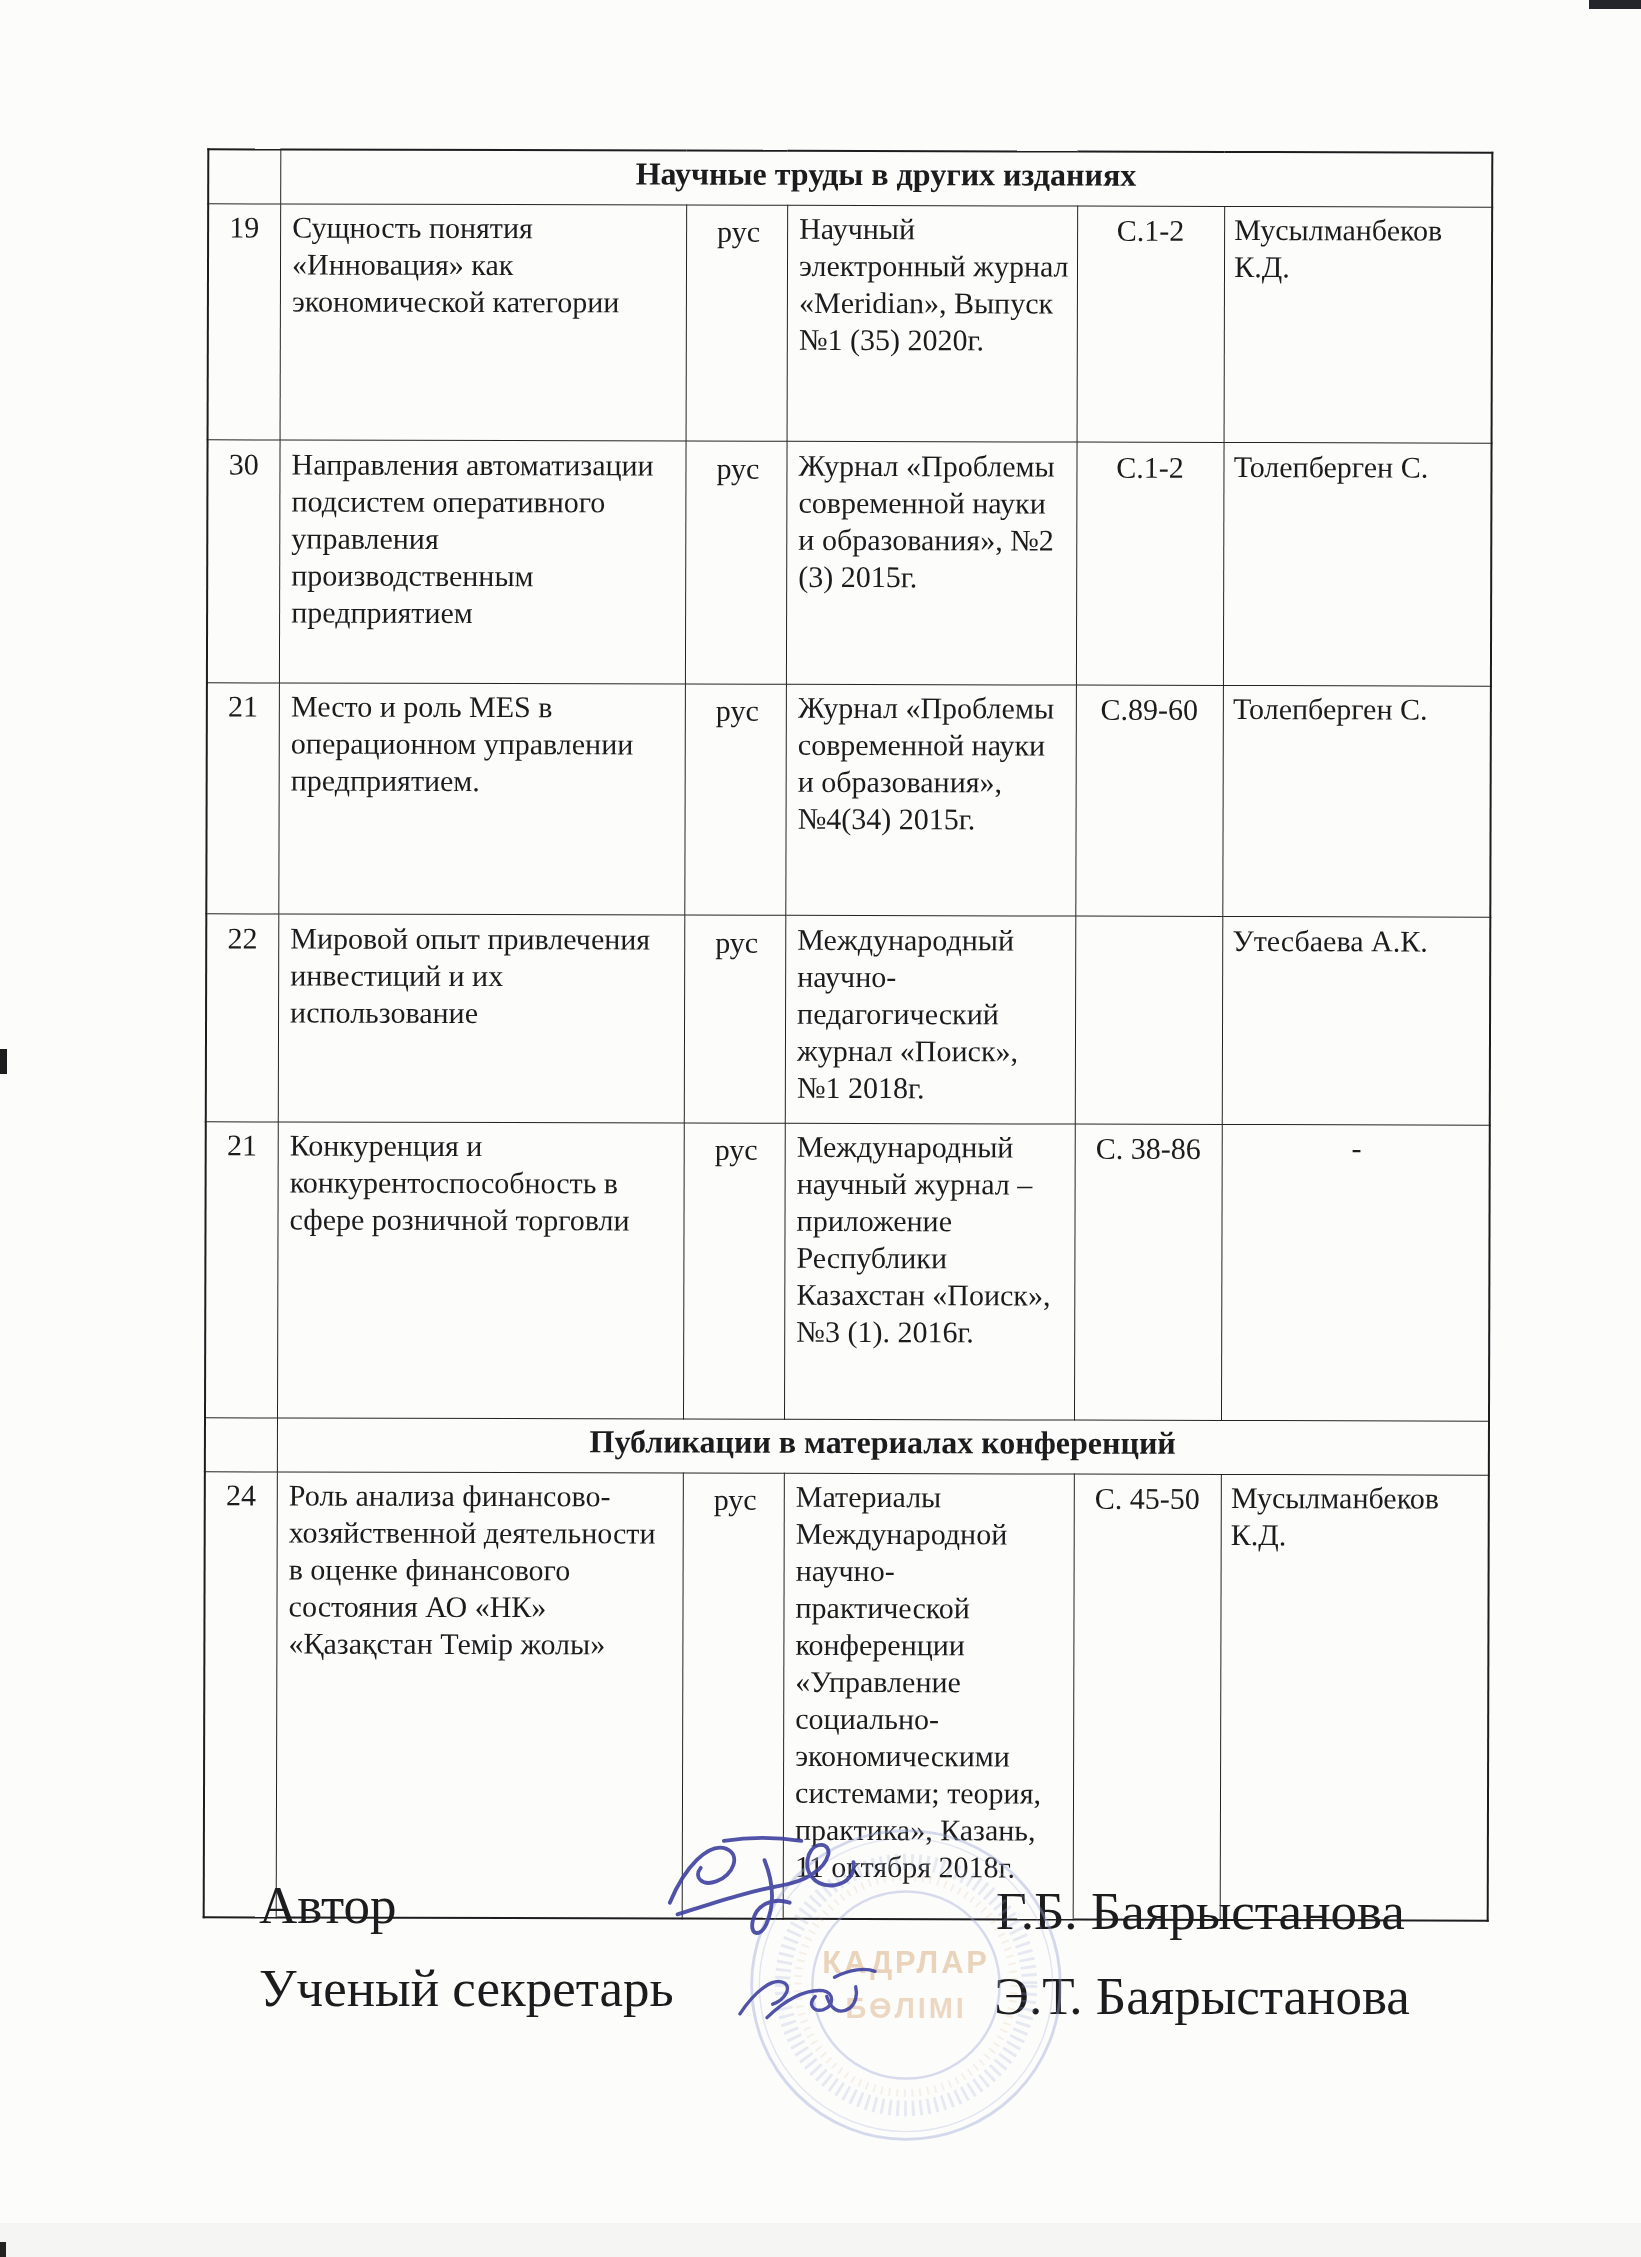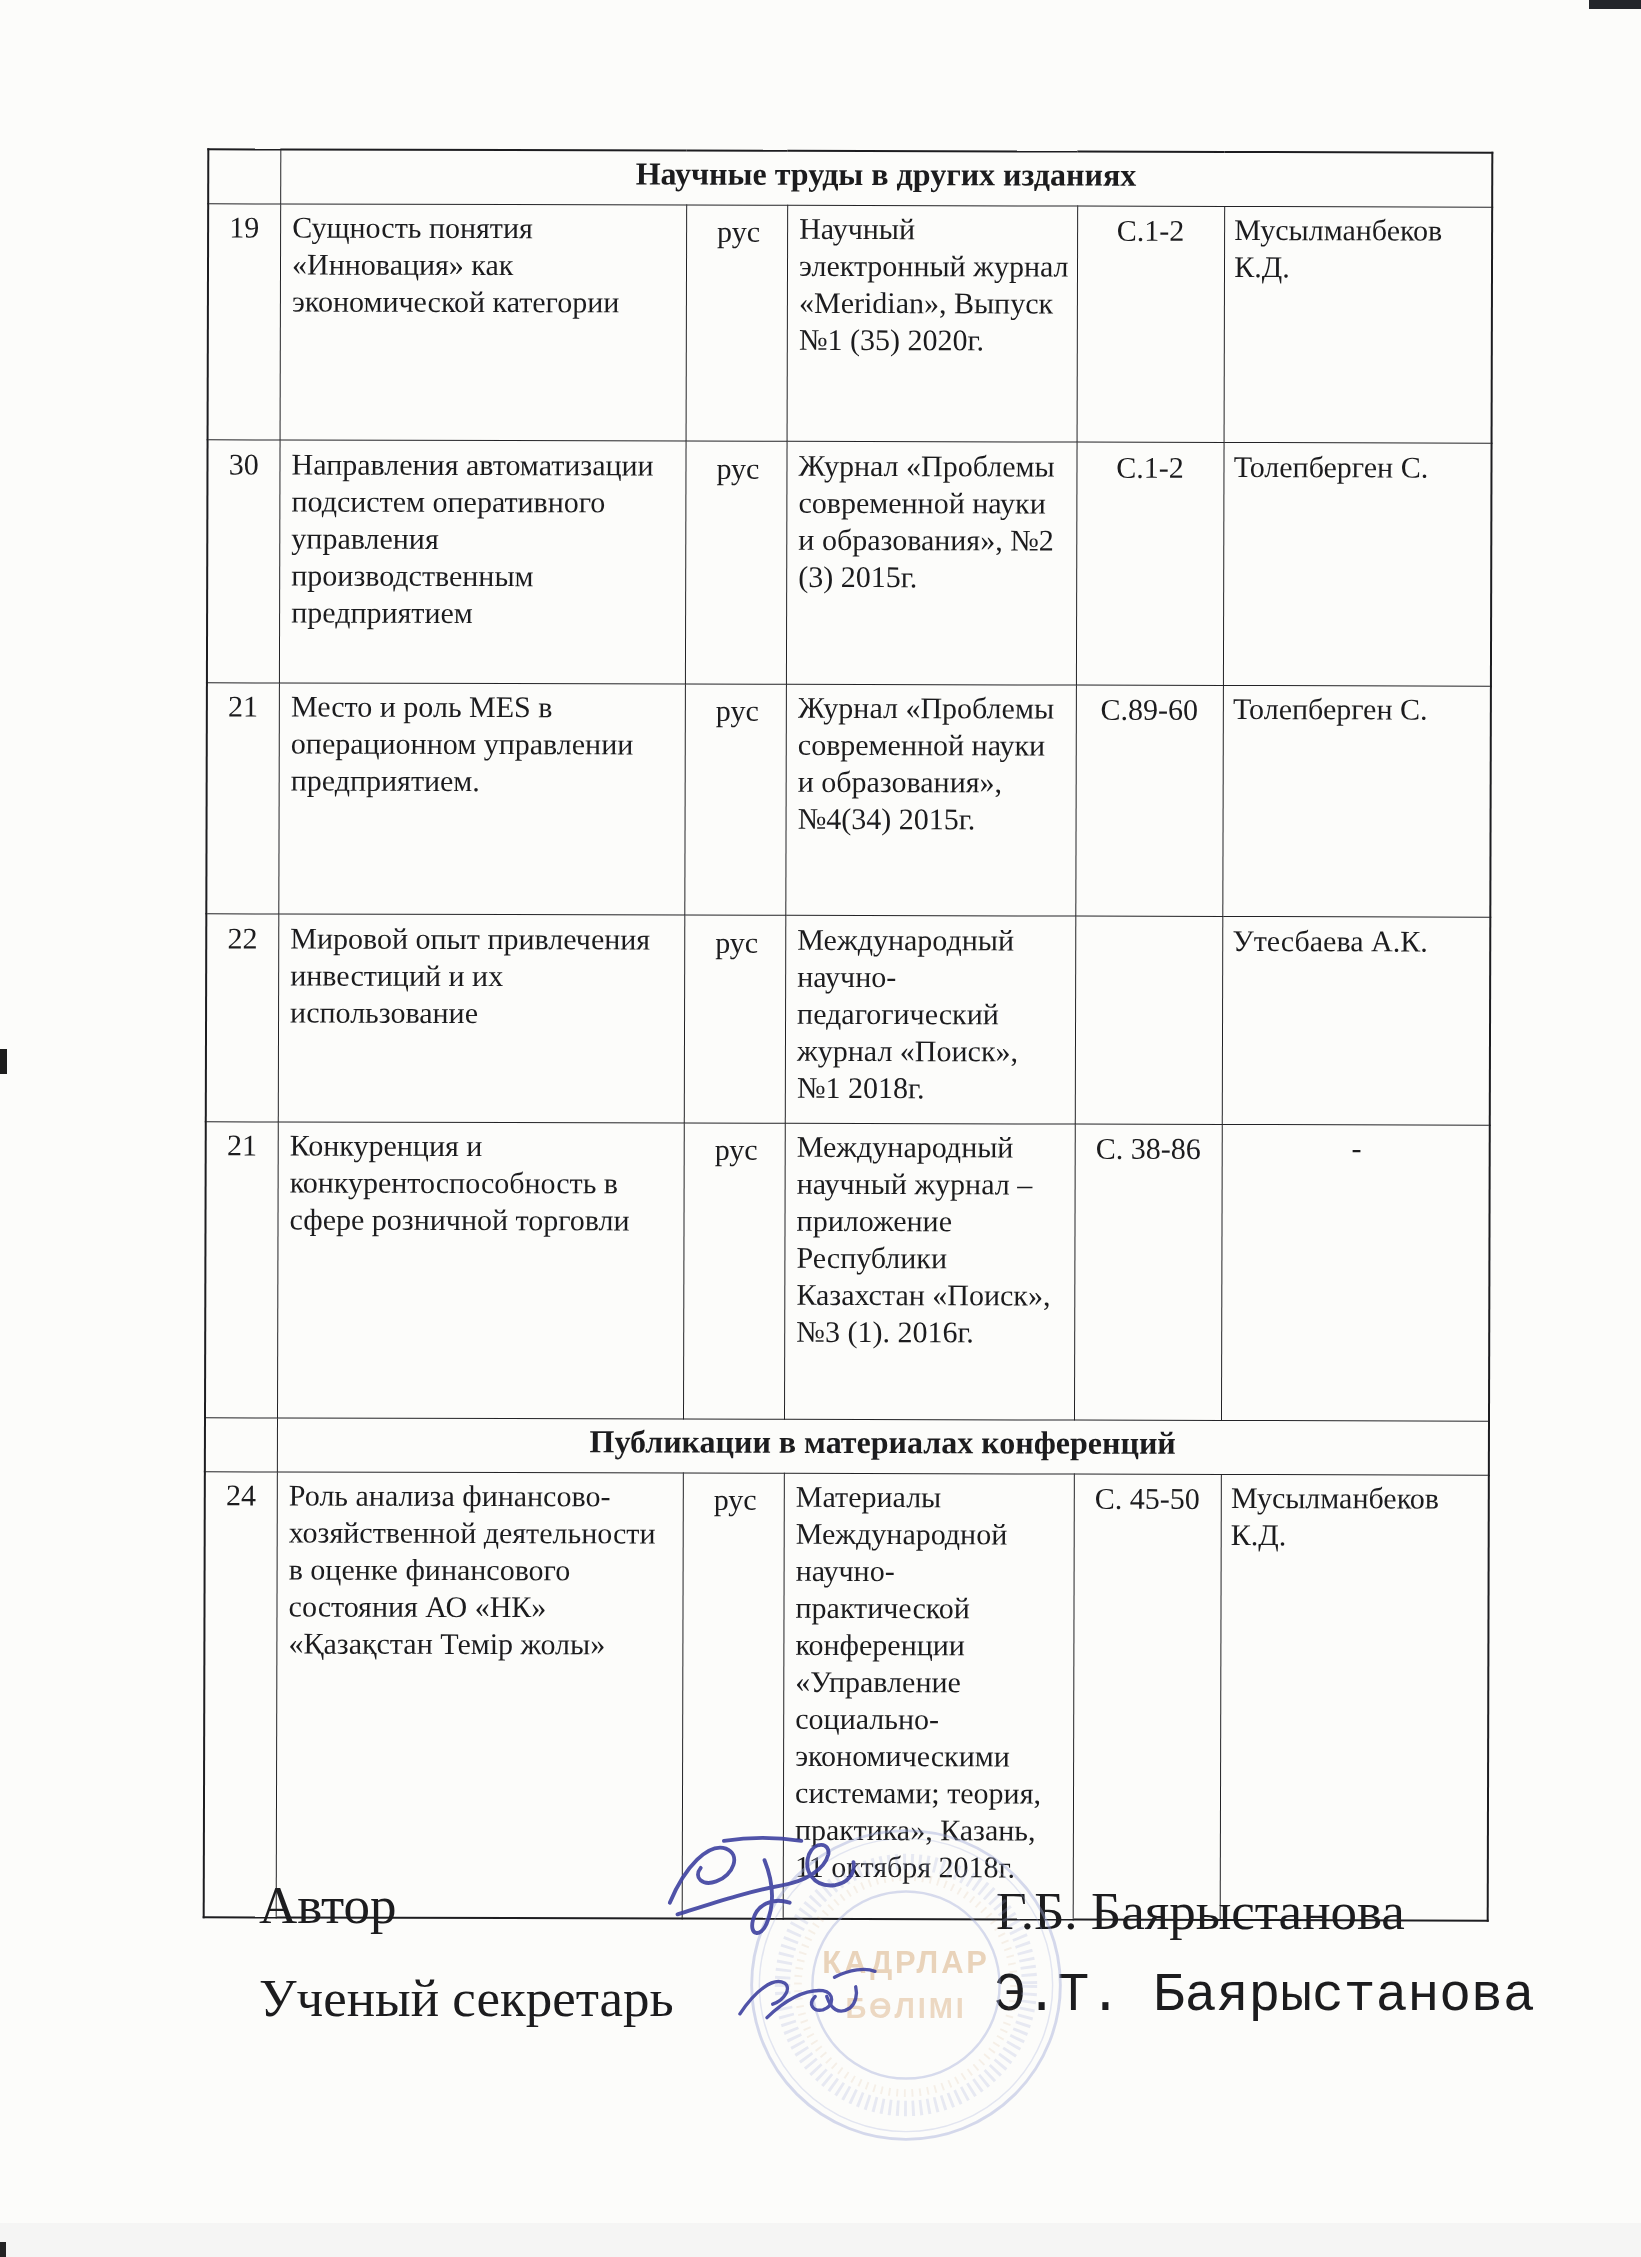--- a/index.html
+++ b/index.html
@@ -36,22 +36,22 @@
   tr.rh-19 td{height:222px;}
   tr.rh-20 td{height:228px;}
   tr.rh-21 td{height:217px;}
   tr.rh-22 td{height:193px;}
   tr.rh-23 td{height:282px;}
   tr.rh-24 td{height:431px;}
   
   .sig-text{position:absolute;font-size:53px;line-height:44px;white-space:nowrap;}
   #author-label{left:259px;top:1883px;}
   #author-name{left:996px;top:1889px;}
-  #secretary-label{left:259px;top:1966px;margin-top:10px;}
-  #secretary-name{left:994px;top:1974px;font-family:Liberation Mono, monospace;}
+  #secretary-label{left:259px;top:1966px;}
+  #secretary-name{left:994px;top:1974px;}
   .stamp-wrap{position:absolute;left:742px;top:1821px;width:328px;height:328px;z-index:1;}
   .sig-svg{position:absolute;z-index:2;}
   #sig-author{left:664px;top:1831px;}
   #sig-secretary{left:734px;top:1954px;}
   
   .mark{position:absolute;background:#24262b;}
   #mark-top-right{left:1589px;top:0;width:52px;height:8.7px;}
   #mark-left-edge{left:0;top:1049px;width:6.8px;height:25px;background:#1d1d1d;}
   #mark-bottom-left{left:0;top:2242px;width:5.8px;height:15.4px;background:#1d1d1d;}
   #bottom-strip{position:absolute;left:0;top:2223px;width:1641px;height:35px;

